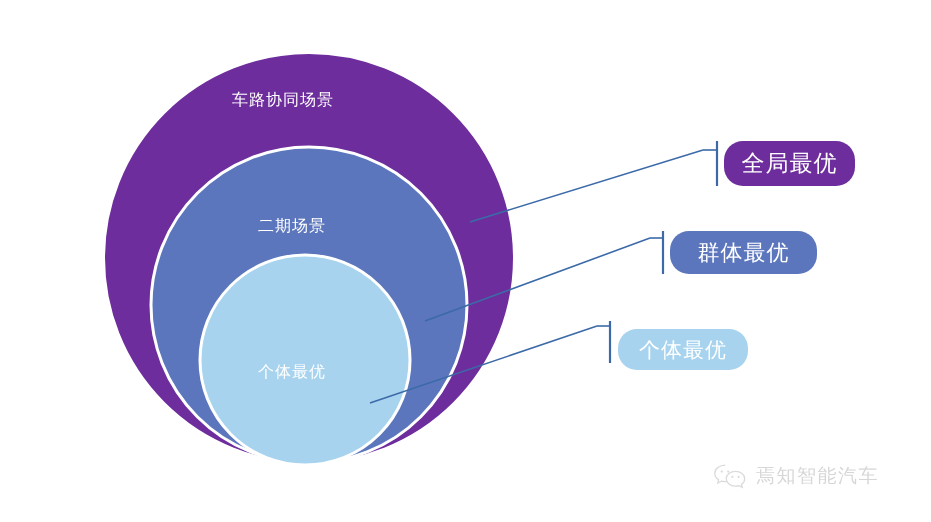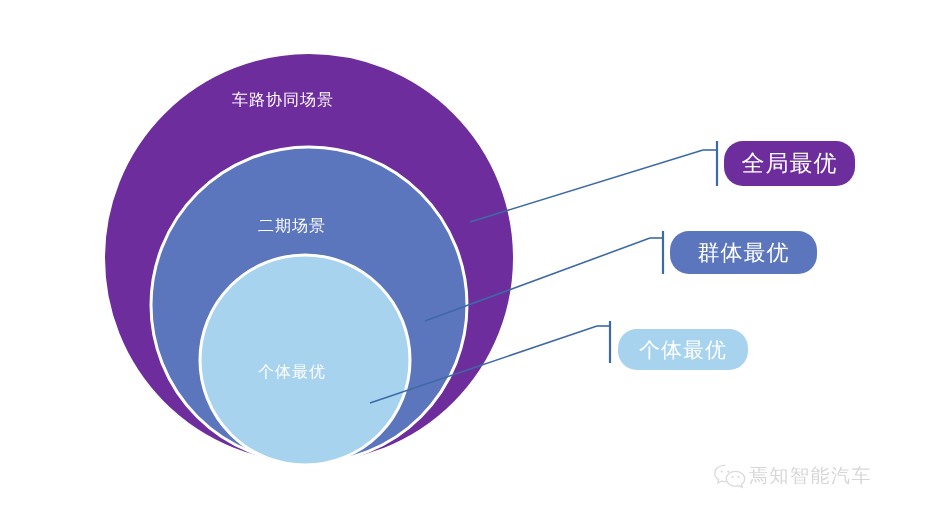--- a/index.html
+++ b/index.html
@@ -70,21 +70,21 @@
     font-size: 21px;
   }
 
   
   #watermark {
     position: absolute;
     left: 713px;
     top: 462px;
     display: flex;
     align-items: center;
-    gap: 2px;
+    gap: 9px;
     opacity: 0.55;
   }
   #watermark .wm-text {
     color: #b6b6b6;
     font-size: 19px;
     letter-spacing: 1.5px;
     white-space: nowrap;
   }
 </style>
 </head>

